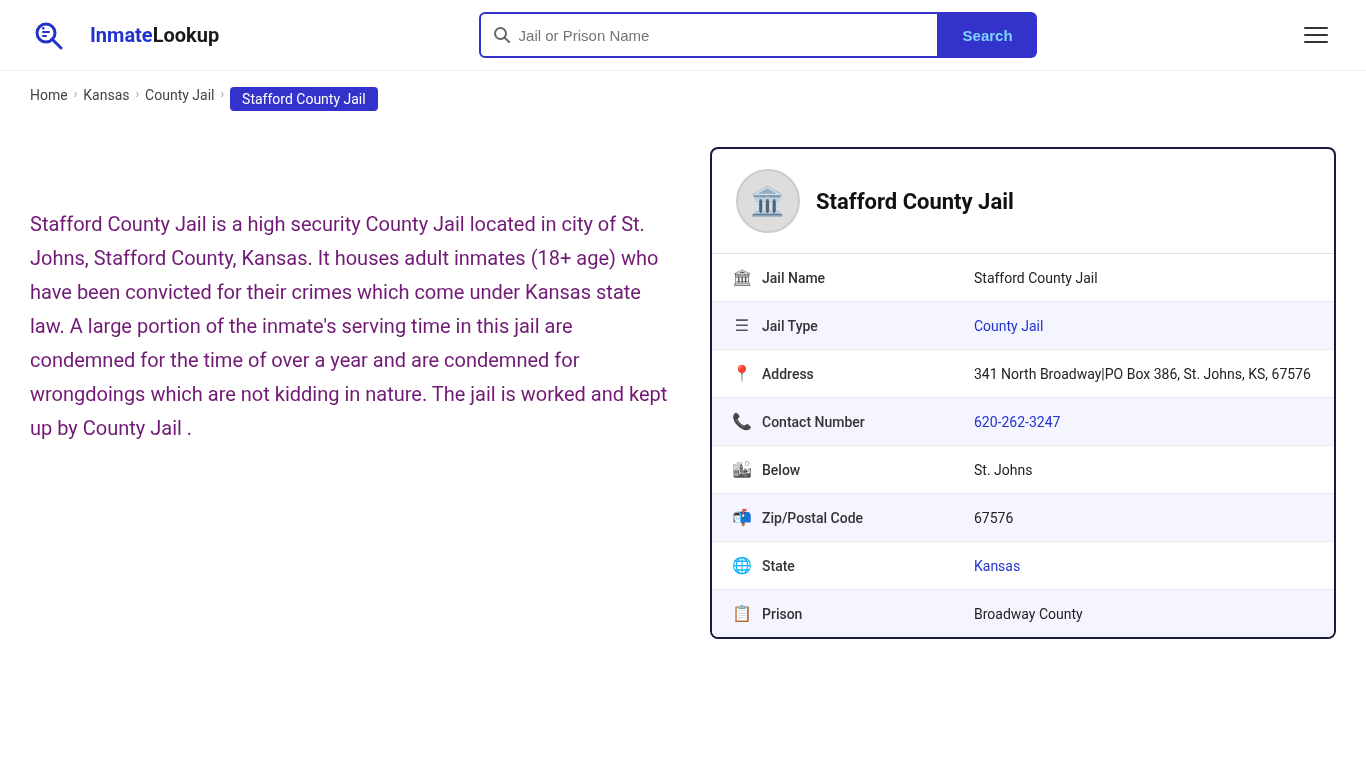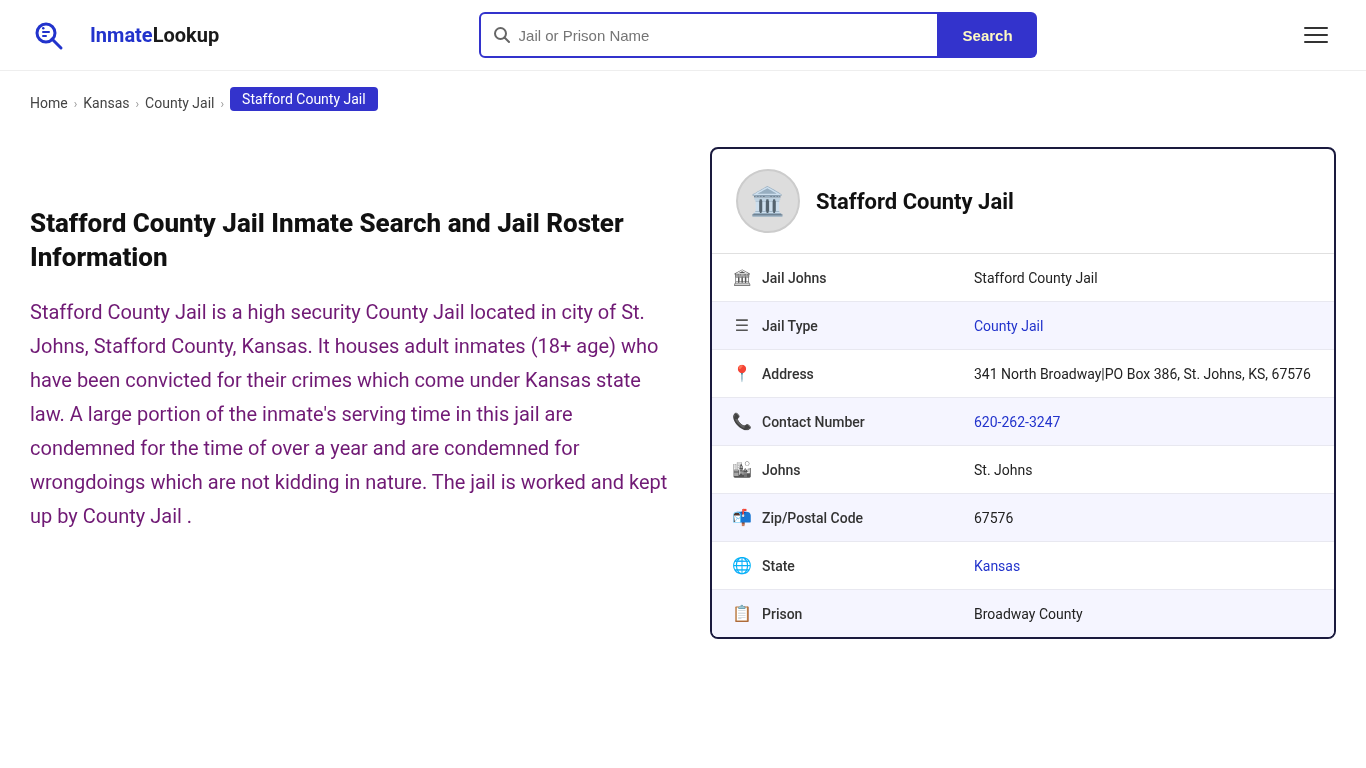--- a/index.html
+++ b/index.html
@@ -52,21 +52,21 @@
     .search-input-wrapper input {
       border: none;
       outline: none;
       font-size: 15px;
       color: #666;
       width: 100%;
       background: transparent;
     }
     .search-btn {
       background: #3333cc;
-      color: #fef9c3;
+      color: #7dd3fc;
       border: none;
       height: 46px;
       padding: 0 24px;
       font-size: 15px;
       font-weight: 600;
       border-radius: 0 6px 6px 0;
       cursor: pointer;
     }
     .menu-icon {
       display: flex;
@@ -79,21 +79,21 @@
       display: block;
       width: 24px;
       height: 2px;
       background: #333;
       border-radius: 2px;
     }
 
     
     .breadcrumb {
       display: flex;
-      align-items: flex-end;
+      align-items: flex-start;
       gap: 6px;
       padding: 16px 30px;
       font-size: 14px;
     }
     .breadcrumb a {
       color: #444;
       text-decoration: none;
     }
     .breadcrumb-sep {
       color: #999;
@@ -253,39 +253,38 @@
   <a href="#">Kansas</a>
   <span class="breadcrumb-sep">›</span>
   <a href="#">County Jail</a>
   <span class="breadcrumb-sep">›</span>
   <span class="breadcrumb-current">Stafford County Jail</span>
 </nav>
 
 <div class="main-content">
 
   <div class="left-col">
-    <h1 class="page-title">Stafford County Jail Inmate Search and Jail Roster Information</h1>
     <p class="page-desc">Stafford County Jail is a high security County Jail located in city of St. Johns, Stafford County, Kansas. It houses adult inmates (18+ age) who have been convicted for their crimes which come under Kansas state law. A large portion of the inmate's serving time in this jail are condemned for the time of over a year and are condemned for wrongdoings which are not kidding in nature. The jail is worked and kept up by County Jail .</p>
   </div>
 
   <div class="right-col">
     <div class="info-card">
       <div class="info-card-header">
         <div class="jail-avatar">
           <span>🏛️</span>
         </div>
         <span class="jail-name-header">Stafford County Jail</span>
       </div>
       <table class="info-table" id="info-table-el">
         <tbody id="info-table-body">
             <tr>
               <td>
                 <div class="label-cell">
                   <span class="row-icon">🏛</span>
-                  <span>Jail Johns</span>
+                  <span>Jail Name</span>
                 </div>
               </td>
               <td class="value-cell">Stafford County Jail</td>
             </tr>
             <tr>
               <td>
                 <div class="label-cell">
                   <span class="row-icon">☰</span>
                   <span>Jail Type</span>
                 </div>
@@ -307,21 +306,21 @@
                   <span class="row-icon">📞</span>
                   <span>Contact Number</span>
                 </div>
               </td>
               <td class="value-cell"><a href="tel:6205493247">620-262-3247</a></td>
             </tr>
             <tr>
               <td>
                 <div class="label-cell">
                   <span class="row-icon">🏙</span>
-                  <span>Johns</span>
+                  <span>Below</span>
                 </div>
               </td>
               <td class="value-cell">St. Johns</td>
             </tr>
             <tr>
               <td>
                 <div class="label-cell">
                   <span class="row-icon">📬</span>
                   <span>Zip/Postal Code</span>
                 </div>

